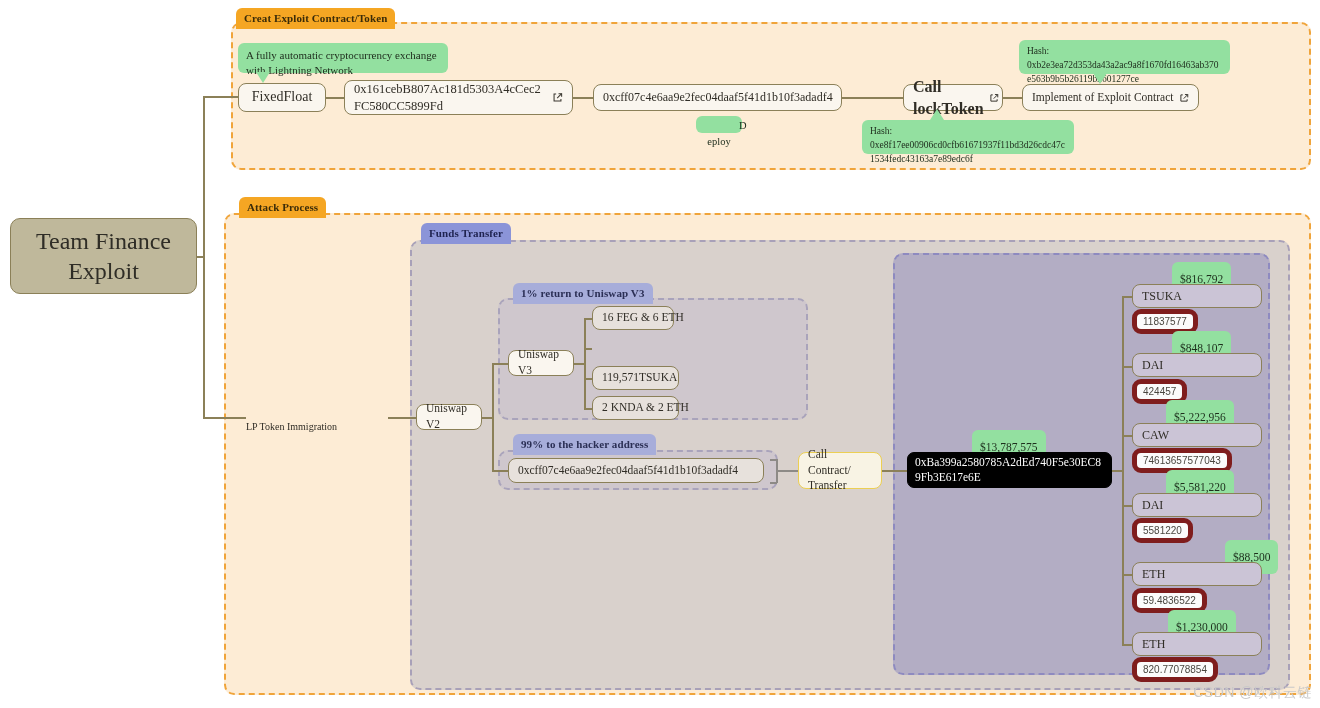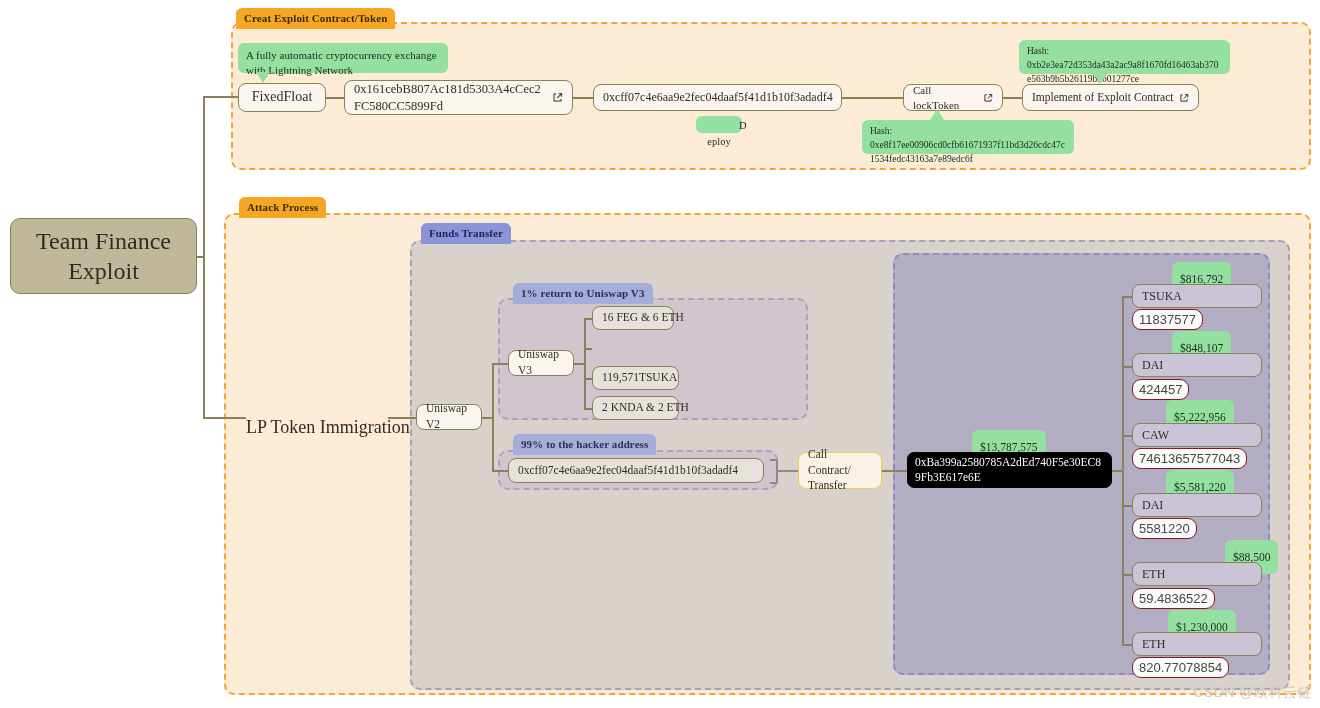--- a/index.html
+++ b/index.html
@@ -154,23 +154,23 @@
     bottom: -9px;
     width: 0; height: 0;
     border-left: 6px solid transparent;
     border-right: 6px solid transparent;
     border-top: 9px solid #93e0a0;
   }
   
   .amount {
     position: absolute;
     background: #fbfbfb;
-    border: 1px solid #7f1d1d;
+    border: 5px solid #7f1d1d;
     border-radius: 9px;
-    font-size: 13px;
+    font-size: 10px;
     font-family: "Liberation Sans", sans-serif;
     color: #4a4740;
     padding: 2px 6px;
     white-space: nowrap;
     box-sizing: border-box;
   }
 
   
   .lineh, .linev {
     position: absolute;
@@ -253,21 +253,21 @@
     <span class="txt" style="font-size:12px;">0xcff07c4e6aa9e2fec04daaf5f41d1b10f3adadf4</span>
   </div>
 
   <div class="callout" style="left:696px; top:116px; width:46px; height:17px; padding:2px 7px; text-align:center;">
     <span style="font-size:10.5px;margin-left:36px;">Deploy</span>
   </div>
 
   <div class="lineh" style="left:842px; top:97px; width:61px;"></div>
 
   <div class="node" style="left:903px; top:84px; width:100px; height:27px;">
-    <span class="txt" style="font-size:11px;">Call lockToken</span>
+    <span class="txt" style="font-size:16px;font-weight:bold;">Call lockToken</span>
     <span class="ext-icon" style="padding-left:5px;">
       <svg width="10" height="10" viewBox="0 0 16 16" fill="none" stroke="#3a3730" stroke-width="1.6">
         <path d="M6 3H3v10h10v-3"></path>
           <path d="M9.5 2.5H14V7"></path>
           <path d="M14 2.5L7.5 9"></path>
       </svg>
     </span>
   </div>
 
   <div class="callout mono" style="left:862px; top:120px; width:212px; height:34px;">
@@ -289,21 +289,21 @@
     </span>
   </div>
 
   <div class="callout mono" style="left:1019px; top:40px; width:211px; height:34px;">
     <span style="display:block;">Hash:</span>
     <span style="display:block;">0xb2e3ea72d353da43a2ac9a8f1670fd16463ab370e563b9b5b26119b2601277ce</span>
     <span class="tail" style="left:74px; bottom:-10px;"></span>
   </div>
 
   <div class="node plain" style="left:246px; top:405px; width:0px; height:24px; border:none; background:transparent; padding:0;">
-    <span class="txt nowrap" style="font-size:18px;margin-top:20px;">LP Token Immigration</span>
+    <span class="txt nowrap" style="font-size:10px;margin-top:20px;">LP Token Immigration</span>
   </div>
 
   <div class="lineh" style="left:388px; top:417px; width:28px;"></div>
 
   <div class="node" style="left:416px; top:404px; width:66px; height:26px; justify-content:center;">
     <span class="txt" style="font-size:11.5px;">Uniswap V2</span>
   </div>
 
   <div class="lineh" style="left:482px; top:417px; width:10px;"></div>
   <div class="linev" style="left:492px; top:363px; height:108px;"></div>

